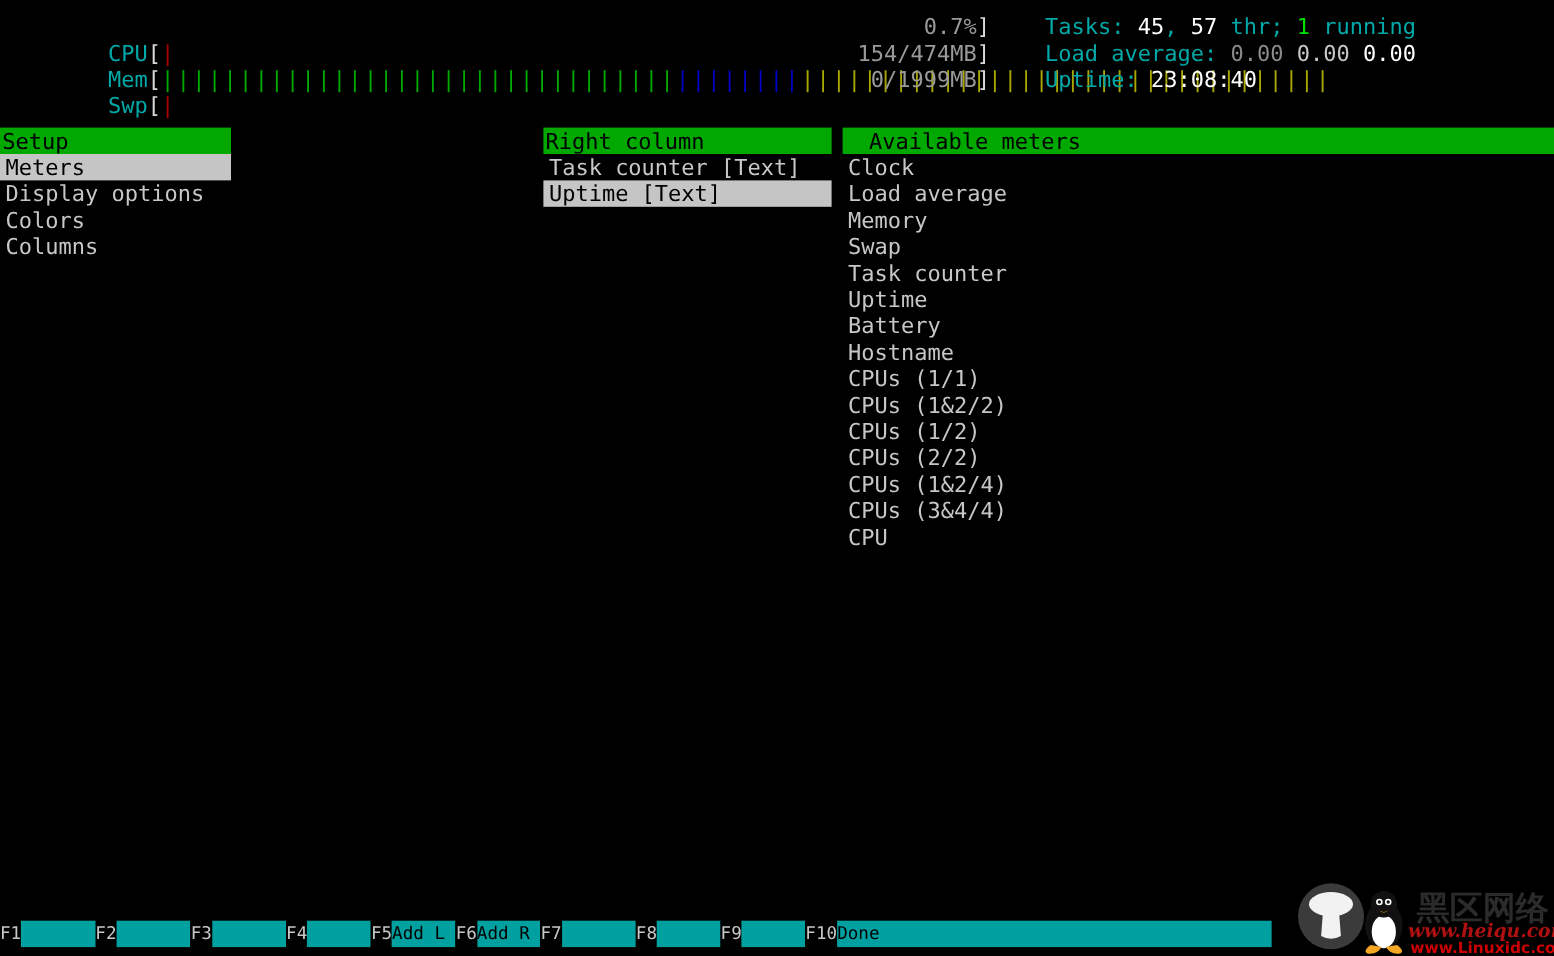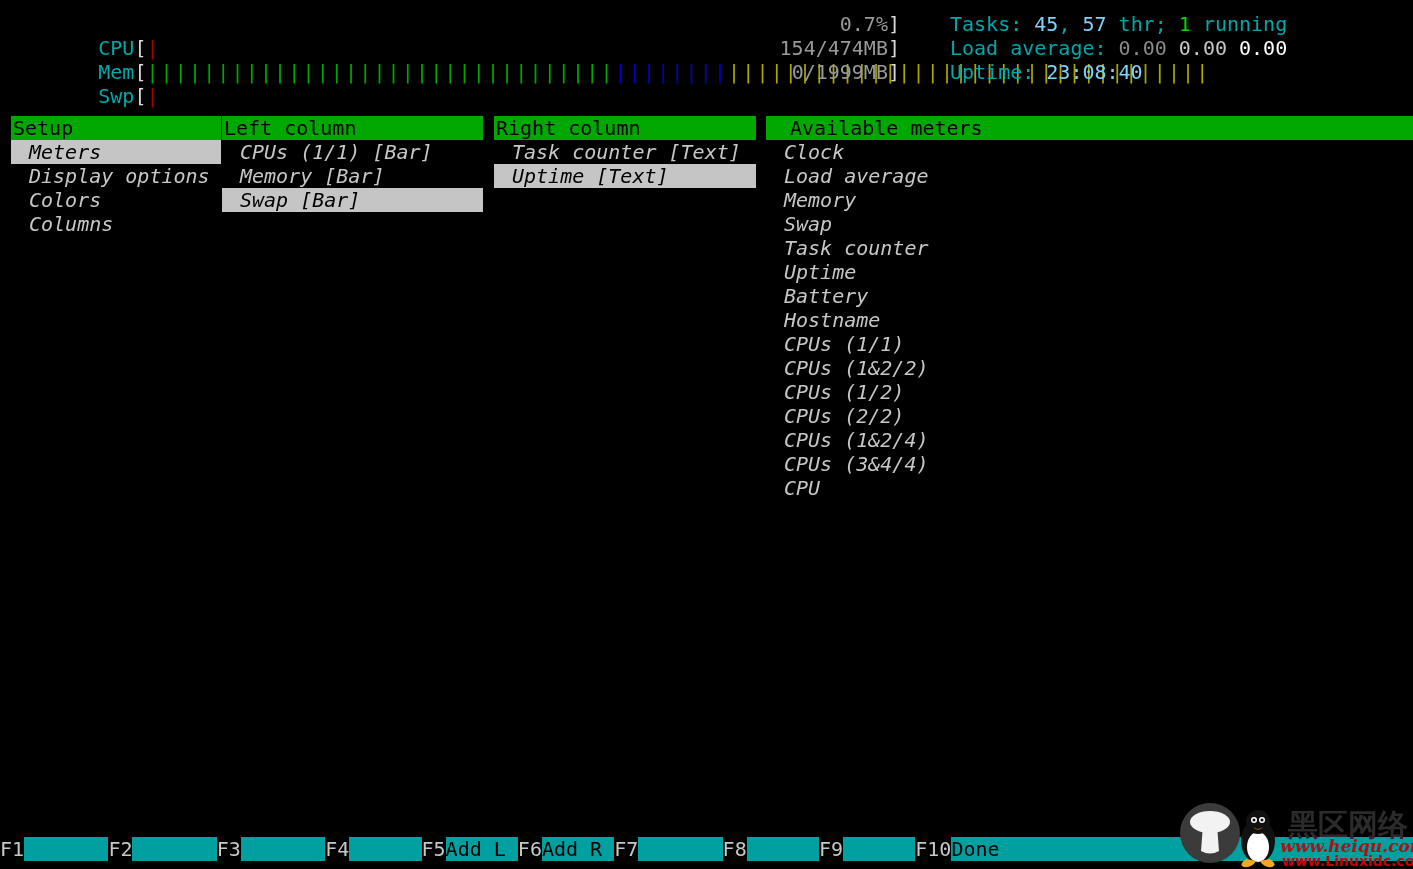--- a/index.html
+++ b/index.html
@@ -36,53 +36,53 @@
   .mval { position: absolute; color: #9a9a9a; white-space: pre; text-align: right; }
   .mval.v0 { left: 745px; top: 0px; width: 155px; }
   .mval.v1 { left: 745px; top: 24px; width: 155px; }
   .mval.v2 { left: 745px; top: 48px; width: 155px; }
   .mbrk-r { color: #d8d8d8; }
 
   .stat { position: absolute; left: 950px; white-space: pre; color: #00a8a8; }
   .stat.s0 { top: 0px; }
   .stat.s1 { top: 24px; }
   .stat.s2 { top: 48px; }
-  .n-bcyan { color: #7dd3fc; }
+  .n-bcyan { color: #ffffff; }
   .n-green { color: #00e000; }
   .n-gray  { color: #8a8a8a; }
   .n-lgray { color: #c5c8c6; }
   .n-white { color: #ffffff; }
 
   
   .panel { position: absolute; }
   .phead {
     background: #00a800; color: #000000;
     height: 24px; line-height: 24px; white-space: pre;
     padding-left: 2px;
   }
   .pitem {
     height: 24px; line-height: 24px; white-space: pre;
-    color: #c5c8c6; padding-left: 18px; font-style: italic;
+    color: #c5c8c6; padding-left: 5px;
   }
   .pitem.sel-gray { background: #c5c5c5; color: #000000; }
   .pitem.sel-cyan { background: #00a0a0; color: #000000; }
   .pitem.plain { background: transparent; }
 
-  #panel-setup     { left: 11px;   top: 116px; width: 210px; }
+  #panel-setup     { left: 0px;   top: 116px; width: 210px; }
   #panel-left      { left: 222px; top: 116px; width: 261px; }
   #panel-right     { left: 494px; top: 116px; width: 262px; }
   #panel-available { left: 766px; top: 116px; width: 647px; }
   #panel-available .phead { width: 647px; padding-left: 24px; }
   #panel-available .pitem.sel-cyan { width: 647px; }
 
   
   .fnbar {
     position: absolute; left: 0; bottom: 8px;
     width: 1413px; height: 24px; line-height: 24px;
-    white-space: nowrap; font-size: 20px;
+    white-space: nowrap; font-size: 16px;
   }
   .fkey {
     display: inline-block; height: 24px; line-height: 24px;
     color: #c5c8c6; background: #000; white-space: pre;
   }
   .flabel {
     display: inline-block; height: 24px; line-height: 24px;
     background: #00a0a0; color: #000; white-space: pre;
   }
 
@@ -120,28 +120,20 @@
   <div class="panel" id="panel-setup">
     <div class="phead">Setup</div>
     <div>
         <div class="pitem sel-gray"><span>Meters</span></div>
         <div class="pitem plain"><span>Display options</span></div>
         <div class="pitem plain"><span>Colors</span></div>
         <div class="pitem plain"><span>Columns</span></div>
       </div>
   </div>
 
-  <div class="panel" id="panel-left">
-    <div class="phead">Left column</div>
-    <div>
-        <div class="pitem plain"><span>CPUs (1/1) [Bar]</span></div>
-        <div class="pitem plain"><span>Memory [Bar]</span></div>
-        <div class="pitem sel-gray"><span>Swap [Bar]</span></div>
-      </div>
-  </div>
 
   <div class="panel" id="panel-right">
     <div class="phead">Right column</div>
     <div>
         <div class="pitem plain"><span>Task counter [Text]</span></div>
         <div class="pitem sel-gray"><span>Uptime [Text]</span></div>
       </div>
   </div>
 
   <div class="panel" id="panel-available">

